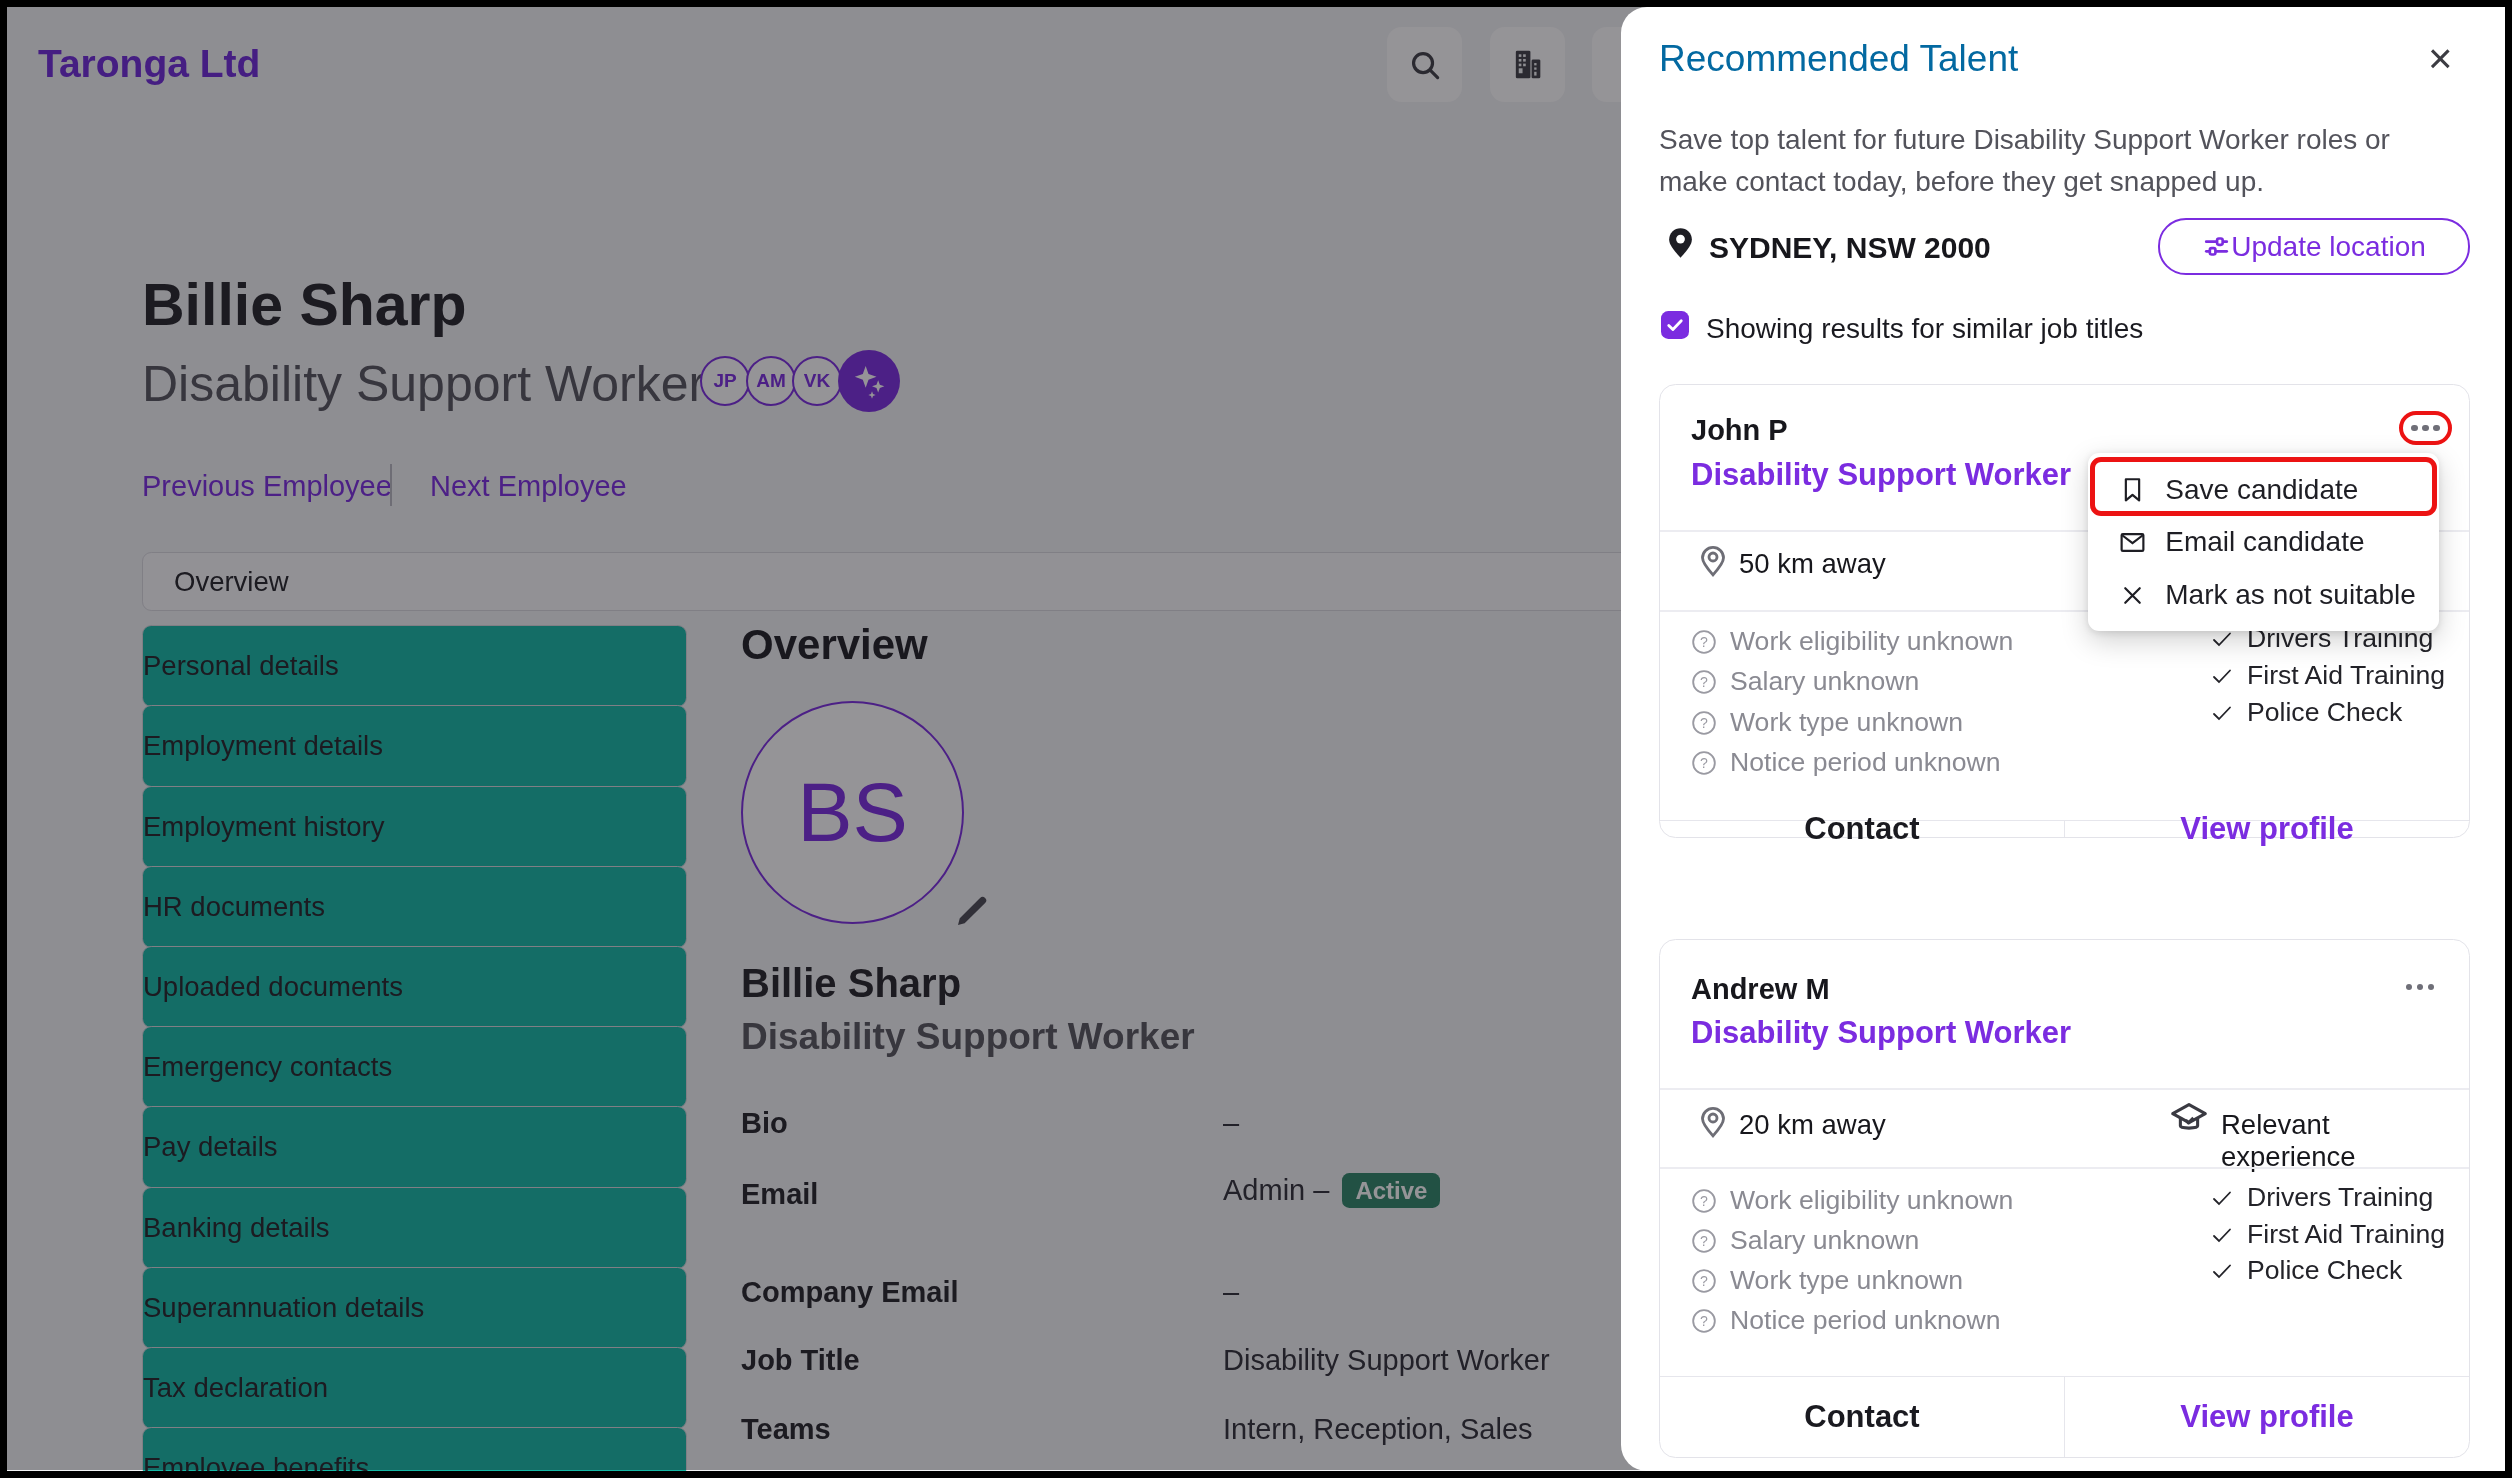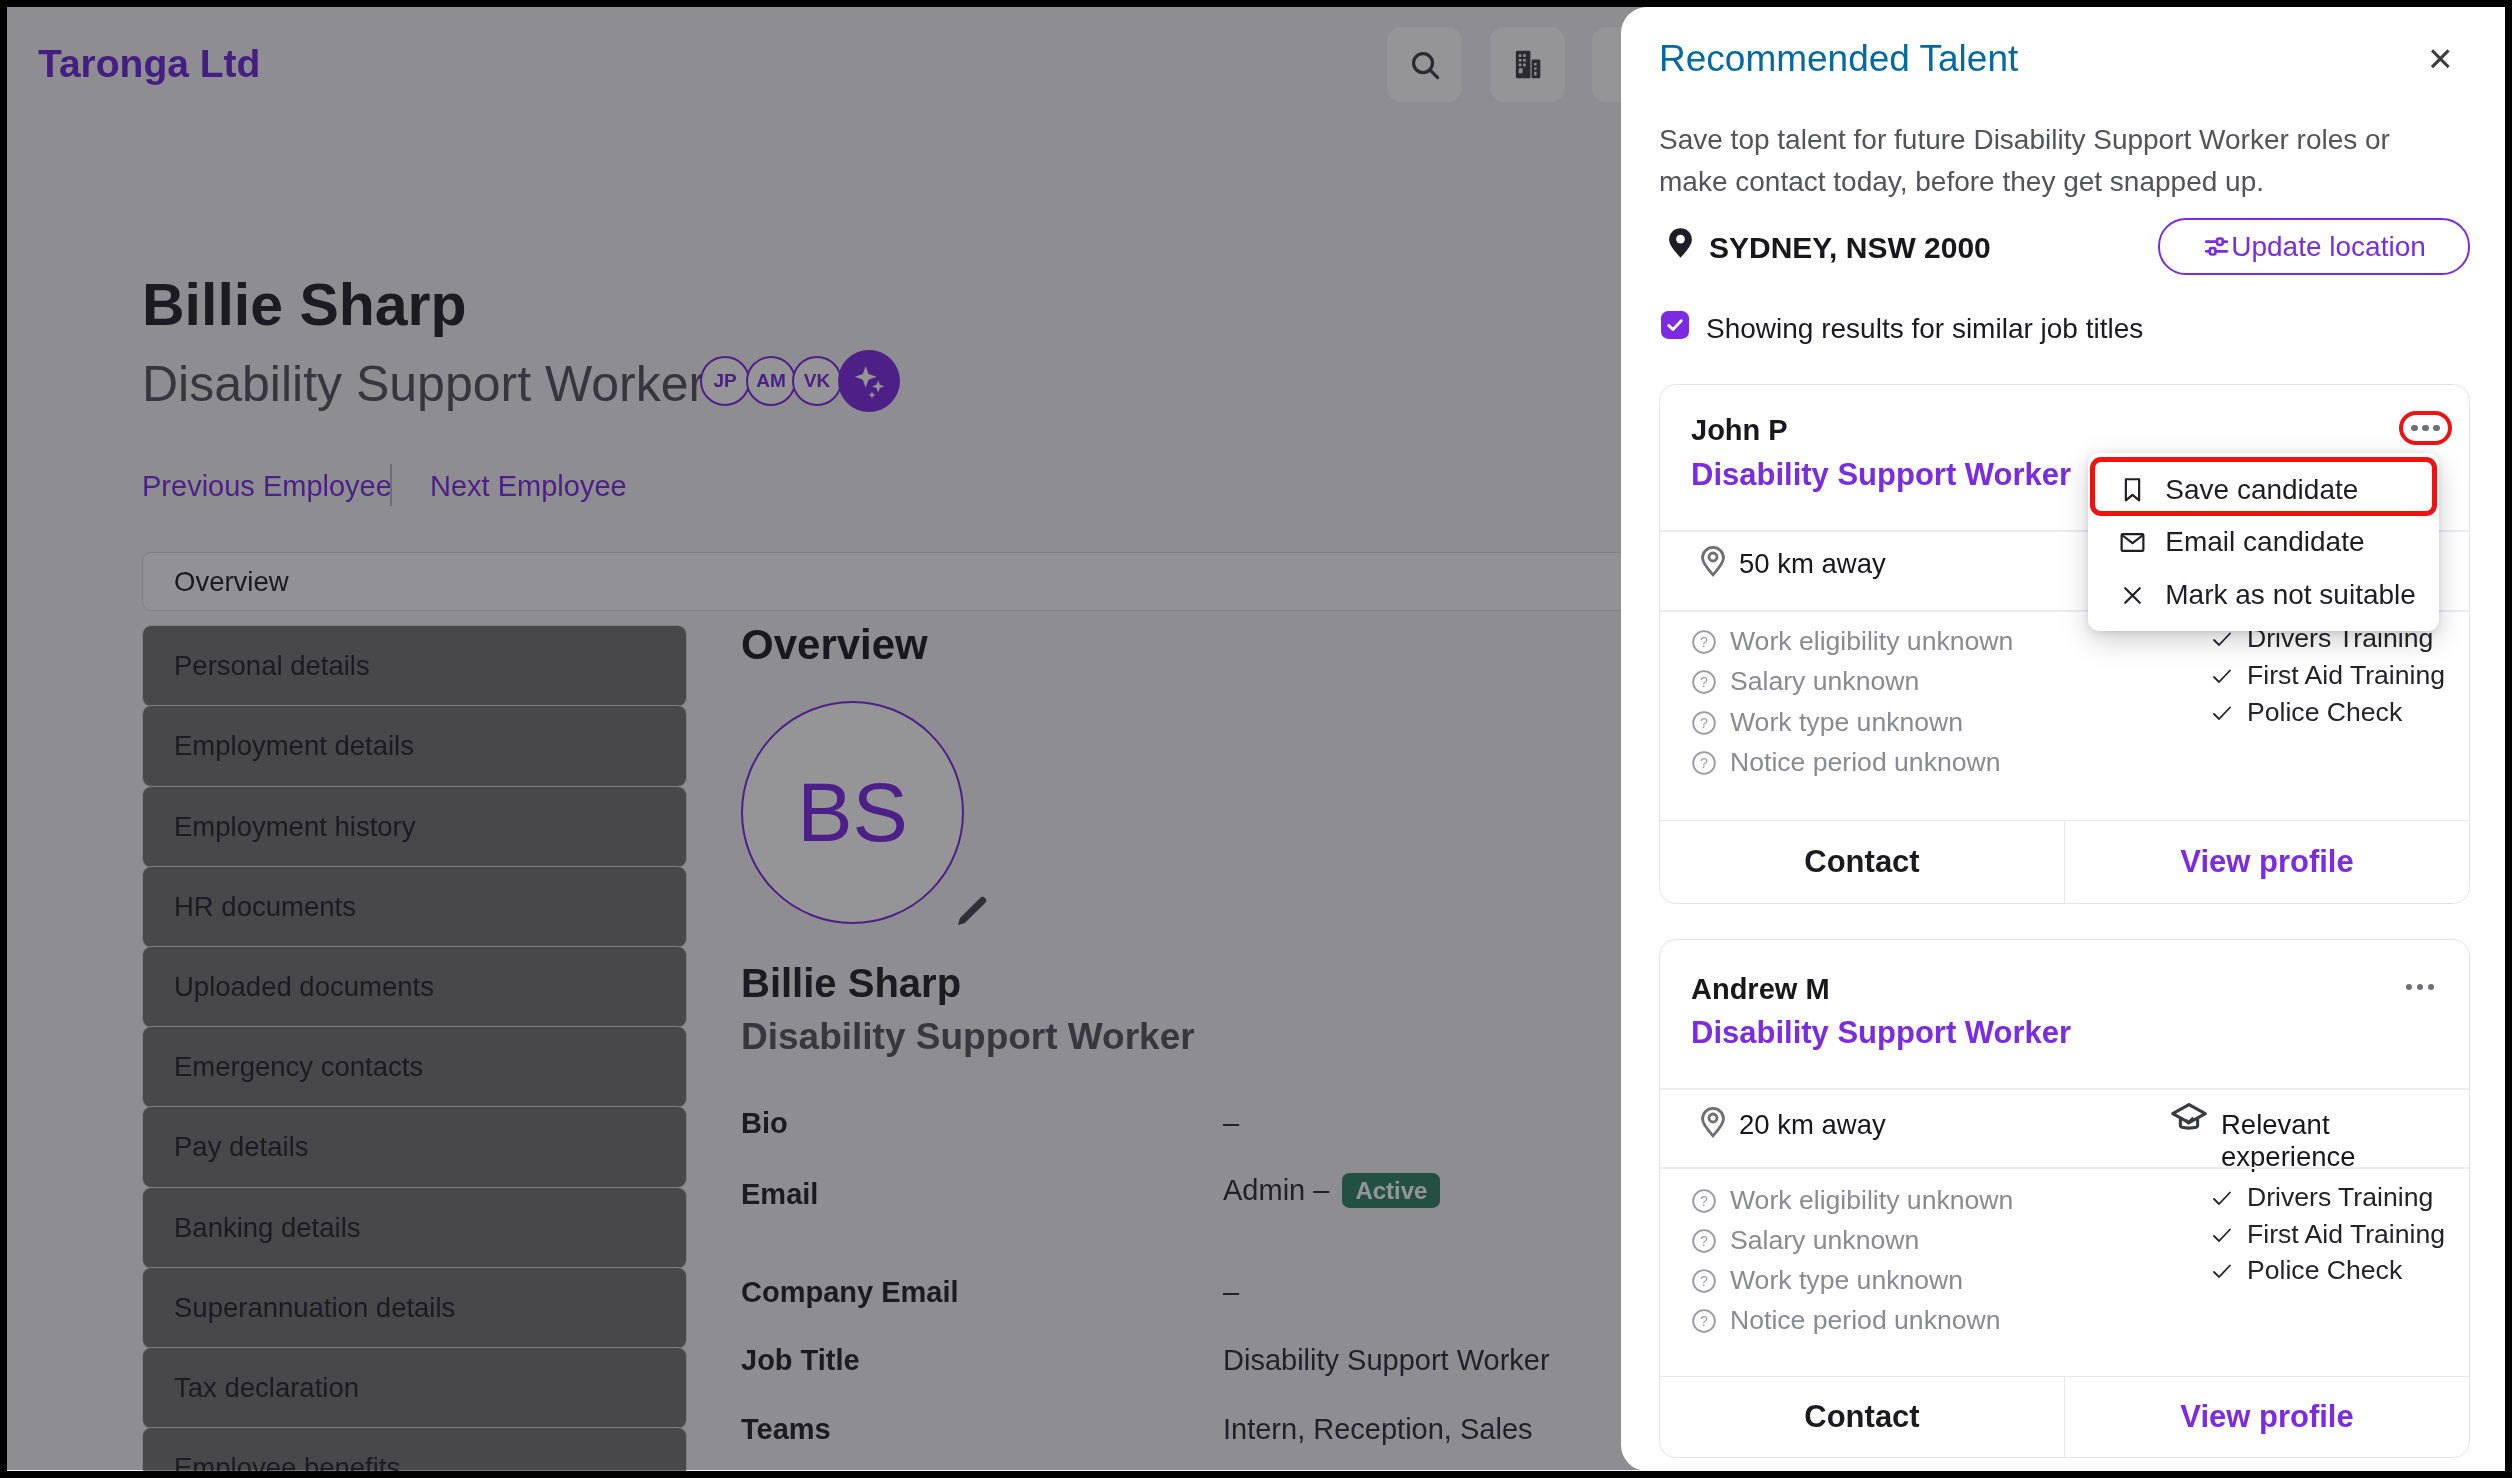--- a/index.html
+++ b/index.html
@@ -20,22 +20,22 @@
                   display:flex; align-items:center; justify-content:center;
                   font-size:19px; font-weight:700; }
   .badge-sparkle { width:62px; height:62px; border-radius:50%; background:var(--c-accent);
                    display:flex; align-items:center; justify-content:center; }
   .nav-link { font-size:29px; color:var(--c-accent); cursor:pointer; }
   .vdivider { width:1.8px; background:#B9B9C2; }
   .tab-box { left:135px; top:545px; width:1495px; height:59px; background:#FAFAFC;
              border:1.8px solid #D9D9DF; border-radius:9.2px; display:flex; align-items:center;
              padding-left:31px; font-size:27.5px; color:#232329; }
   .side-nav { left:135px; top:620px; width:545px; }
-  .side-item { height:82px; background:#737373; border:1.8px solid #D9D9DF; border-radius:9.2px;
-               margin-top:-1.8px; display:flex; align-items:center; padding-left:31px;
+  .side-item { height:82px; background:#14b8a6; border:1.8px solid #D9D9DF; border-radius:9.2px;
+               margin-top:-1.8px; display:flex; align-items:center; 
                font-size:27.5px; color:#232329; }
   .main-heading { left:734px; top:614px; font-size:42px; font-weight:700; color:#1E1E24; }
   .avatar { left:734px; top:694px; width:223px; height:223px; border-radius:50%;
             border:2.3px solid var(--c-accent); display:flex; align-items:center;
             justify-content:center; font-size:83px; color:var(--c-accent); background:#FFF; }
   .person-name { left:734px; top:954px; font-size:40px; font-weight:700; color:#232329; }
   .person-role { left:734px; top:1009px; font-size:37px; font-weight:700; color:#56565E; }
   .field-label { left:734px; font-size:29px; font-weight:700; color:#232329; }
   .field-value { left:1216px; font-size:29px; color:#2F2F37; display:flex; align-items:center; }
   .status-badge { margin-left:13px; background:var(--c-green); color:#FFF; font-size:24px;
@@ -228,21 +228,21 @@
 
     <div class="abs checkbox">
       <span>
         <svg width="20" height="20" viewBox="0 0 24 24" fill="none" stroke="#FFFFFF" stroke-width="3.4" stroke-linecap="round" stroke-linejoin="round">
             <path d="M4.5 12.5l5 5L19.5 7"></path>
           </svg>
       </span>
     </div>
     <div class="abs checkbox-label">Showing results for similar job titles</div>
 
-    <div class="abs talent-card" style="top:377px; height:520px;">
+    <div class="abs talent-card" style="top:377px; height:454px;">
       <div class="abs card-name" style="top:29px;">John P</div>
       <div class="abs card-role" style="top:72px;">Disability Support Worker</div>
 
       <div class="abs more-ring">
         <div class="dots">
           <span class="dot"></span>
             <span class="dot"></span>
             <span class="dot"></span>
         </div>
       </div>

